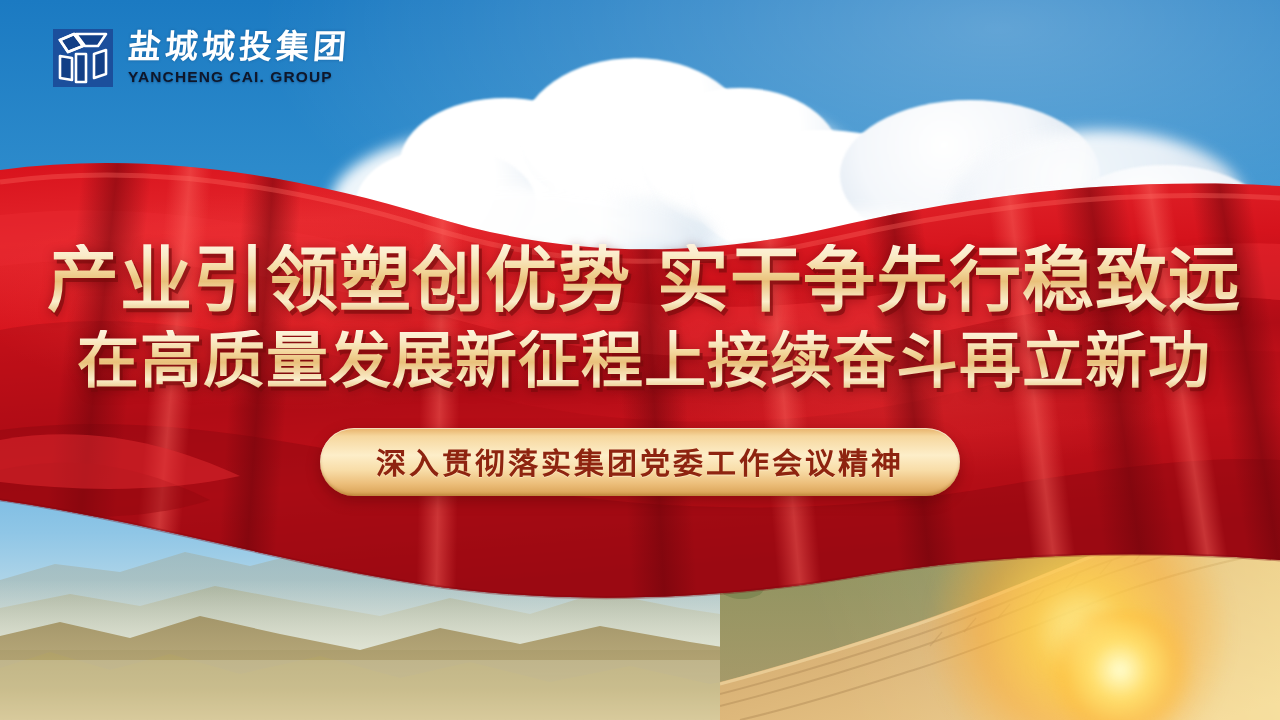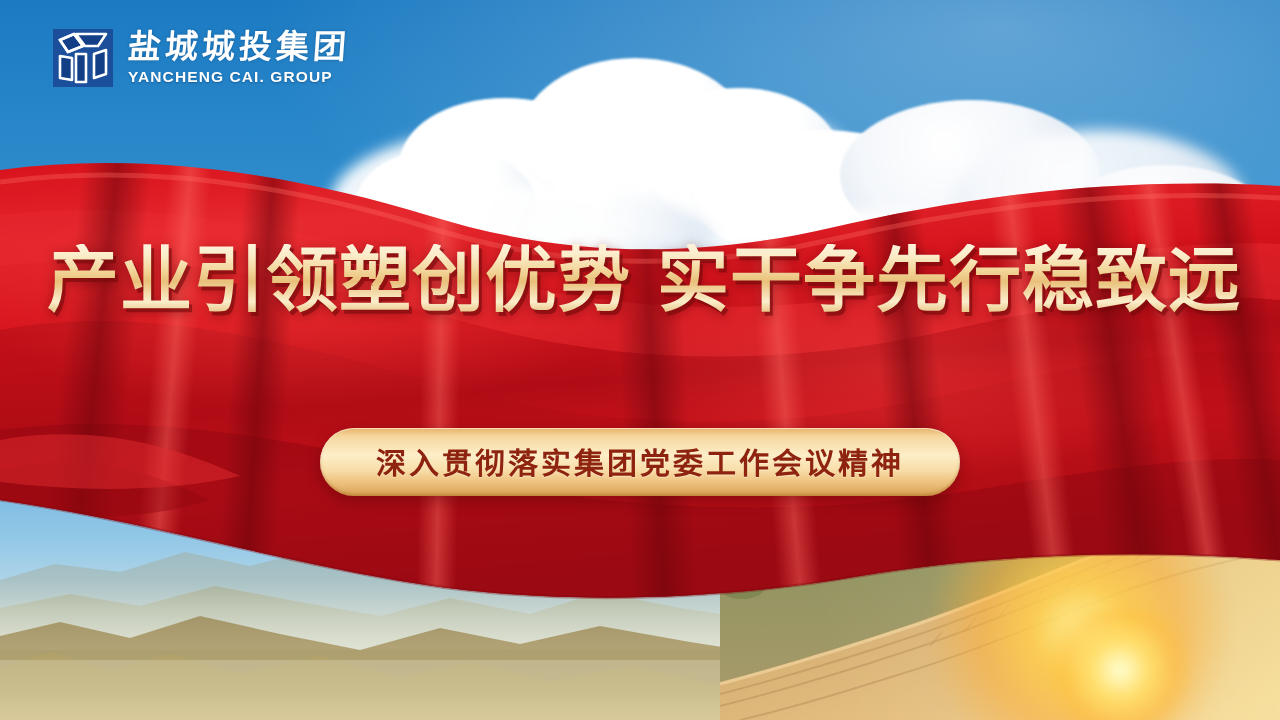--- a/index.html
+++ b/index.html
@@ -77,21 +77,21 @@
   .logo-cn{
     font-family:"Liberation Serif", serif;
     font-size:33px;font-weight:700;color:#ffffff;
     letter-spacing:4px;
     text-shadow:0 0 3px rgba(0,40,90,.35);
     white-space:nowrap;
     transform:skewX(-4deg);
   }
   .logo-en{
     margin-top:5px;
-    font-size:15.5px;font-weight:700;color:#ffffff;
+    font-size:15.5px;font-weight:700;color:#0f172a;
     letter-spacing:1.1px;white-space:nowrap;
     text-shadow:0 1px 2px rgba(0,45,95,.45);
   }
 
   
   .headline{
     position:absolute;left:0;right:0;top:244px;
     z-index:50;text-align:center;pointer-events:none;
   }
   .hl-line{
@@ -391,19 +391,20 @@
       </svg>
     </span>
     <span class="logo-text">
       <span class="logo-cn">盐城城投集团</span>
       <span class="logo-en">YANCHENG CAI. GROUP</span>
     </span>
   </div>
 
   <div class="headline">
     <div class="hl-line hl-1"><span>产业引领塑创优势</span><span class="gap"></span><span>实干争先行稳致远</span></div>
+    <div class="hl-line hl-2">在高质量发展新征程上接续奋斗再立新功</div>
   </div>
 
   <div class="pill">
     <span class="pill-text">深入贯彻落实集团党委工作会议精神</span>
   </div>
 
 </div>
 
 </body></html>

